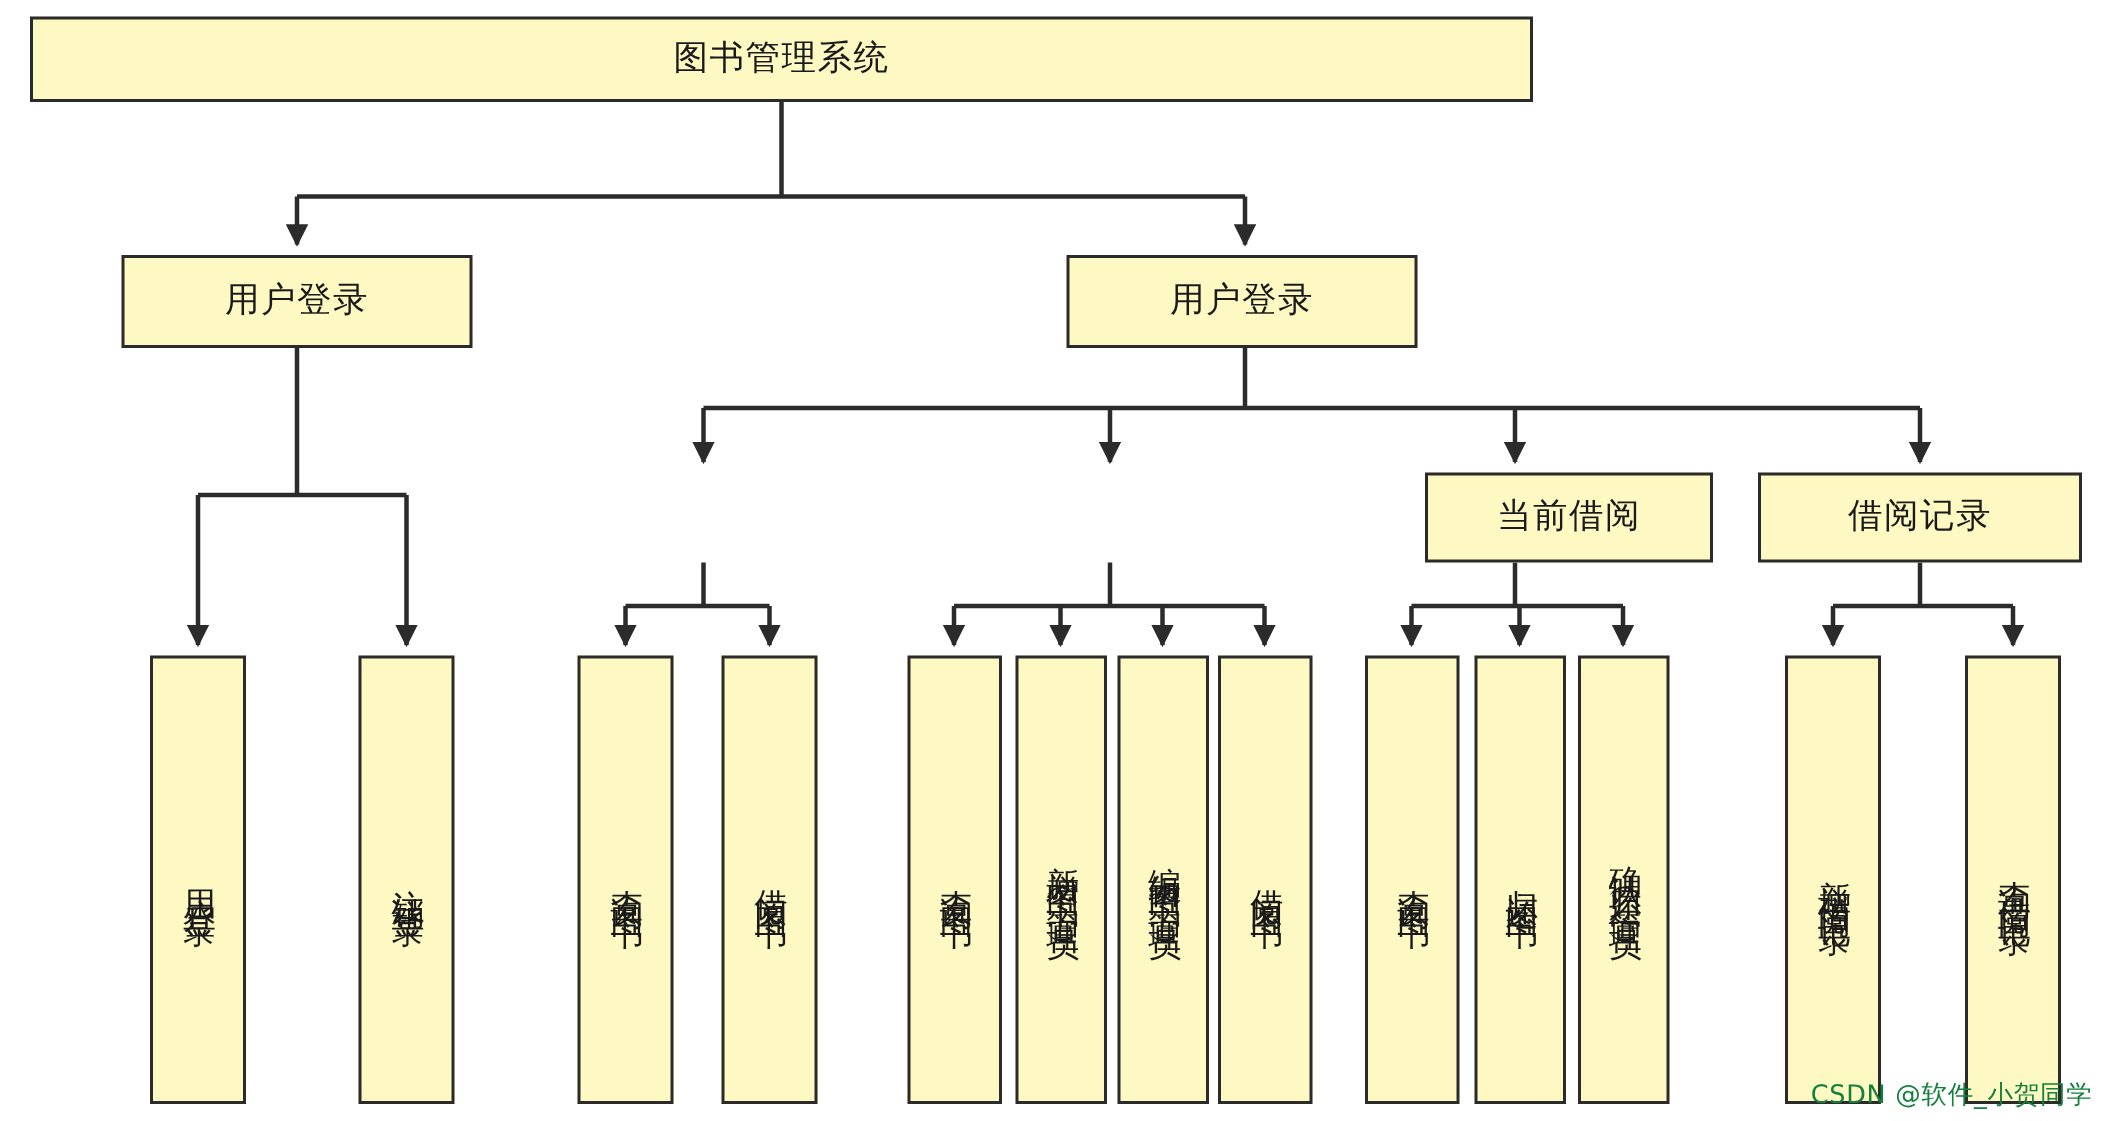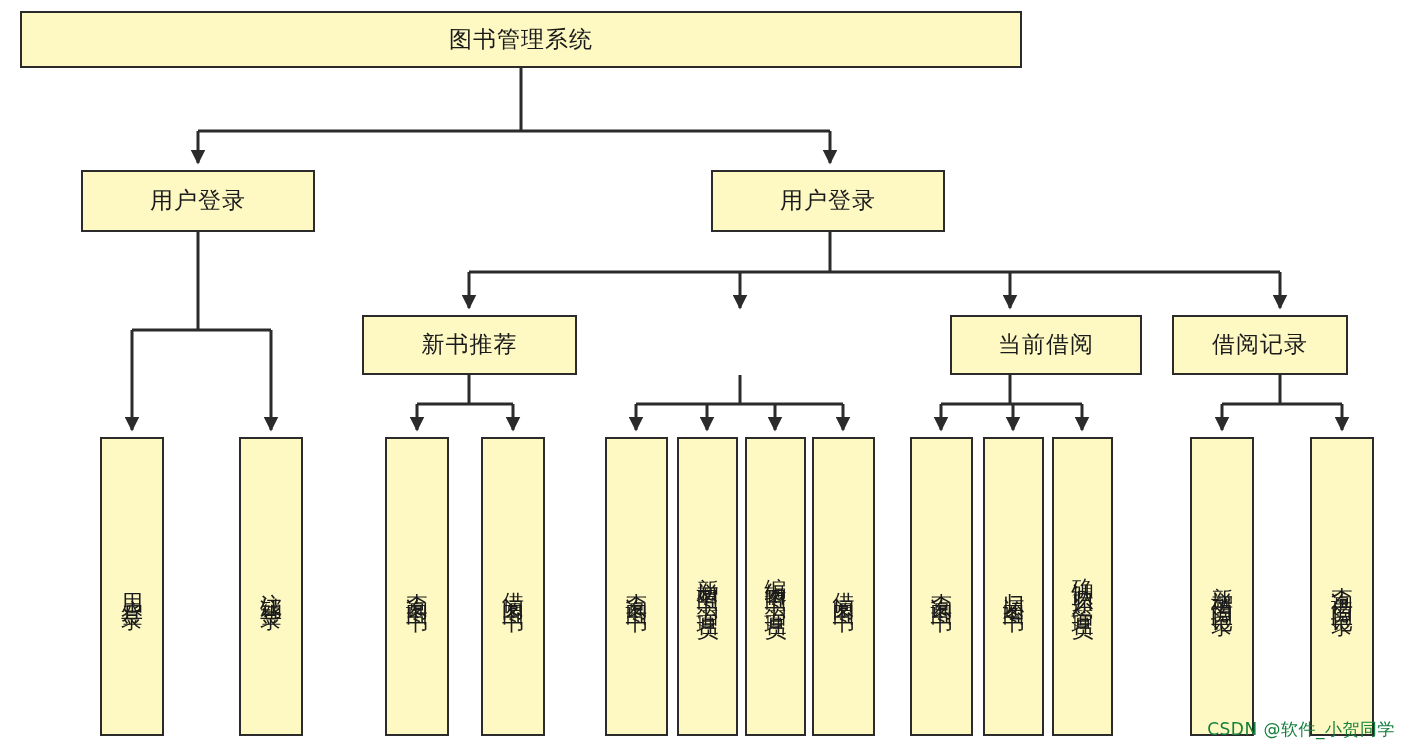--- a/index.html
+++ b/index.html
@@ -127,27 +127,24 @@
     <span>图书管理系统</span>
   </div>
 
   <div class="node-box horizontal" style="left: 81px; top: 170px; width: 234px; height: 62px;">
     <span>用户登录</span>
   </div>
   <div class="node-box horizontal" style="left: 711px; top: 170px; width: 234px; height: 62px;">
     <span>用户登录</span>
   </div>
 
-  <div class="node-box horizontal" style="left: 362px; top: 315px; width: 215px; height: 60px;">
-    <span>新书推荐</span>
-  </div>
   <div class="node-box horizontal" style="left: 902px; top: 315px; width: 192px; height: 60px; margin-left: 48px;">
     <span>当前借阅</span>
   </div>
-  <div class="node-box horizontal" style="left: 1172px; top: 315px; width: 176px; height: 60px;">
+  <div class="node-box horizontal" style="left: 1172px; top: 315px; width: 216px; height: 60px;">
     <span>借阅记录</span>
   </div>
 
   <div class="node-box vertical" style="left: 100px; top: 437px; width: 64px; height: 299px;">
     <span class="vlabel">用户登录</span>
   </div>
   <div class="node-box vertical" style="left: 239px; top: 437px; width: 64px; height: 299px;">
     <span class="vlabel">注销登录</span>
   </div>
   <div class="node-box vertical" style="left: 385px; top: 437px; width: 64px; height: 299px;">

